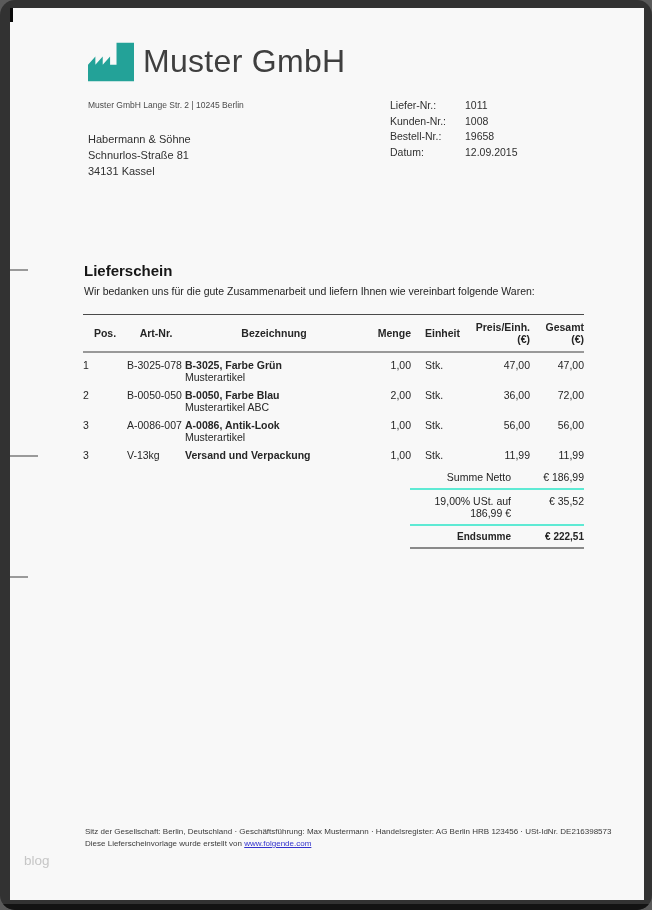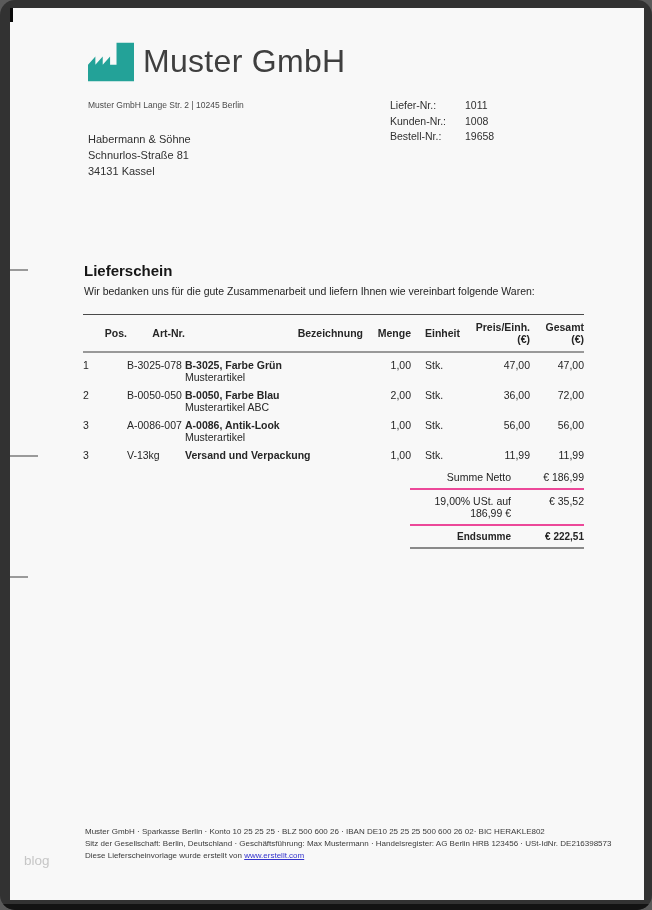--- a/index.html
+++ b/index.html
@@ -82,21 +82,21 @@
   
   .items { left: 83px; top: 314px; width: 501px; border-collapse: collapse; table-layout: fixed; font-size: 10.5px; color: #262626; }
   .items col.c-pos { width: 44px; }
   .items col.c-art { width: 58px; }
   .items col.c-bez { width: 178px; }
   .items col.c-menge { width: 48px; }
   .items col.c-einheit { width: 62px; }
   .items col.c-preis { width: 57px; }
   .items col.c-gesamt { width: 54px; }
   .items thead th {
-    font-weight: bold; text-align: right;
+    font-weight: bold; text-align: center;
     border-top: 1px solid #4a4a4a;
     border-bottom: 2px solid #999;
     padding: 6px 0 6px;
     line-height: 12px;
     font-size: 10.5px;
   }
   .items th.num, .items td.num { text-align: right; }
   .items th.unit, .items td.unit { padding-left: 14px; text-align: left; }
   .items tbody td {
     vertical-align: top;
@@ -105,21 +105,21 @@
     height: 30px;
   }
   .item-name { font-weight: bold; }
   .item-desc { font-weight: normal; }
 
   
   .summary { left: 410px; top: 466px; width: 174px; font-size: 10.5px; color: #242424; }
   .sum-row { display: flex; align-items: flex-start; padding: 5px 0 5px; }
   .sum-row .sum-label { flex: 1; text-align: right; padding-right: 14px; }
   .sum-row .sum-value { width: 59px; text-align: right; }
-  .sum-sep { border-top: 2px solid #ec4899; }
+  .sum-sep { border-top: 2px solid #5eead4; }
   .sum-total { font-weight: bold; font-size: 10px; }
   .sum-end { border-top: 2px solid #8a8a8a; height: 0; }
 
   
   .footer { left: 85px; top: 826px; font-size: 8px; color: #3a3a3a; line-height: 12px; white-space: nowrap; }
   .footer a { color: #3232cc; text-decoration: underline; cursor: pointer; }
 
   .watermark {
     left: 24px; top: 853px;
     font-size: 13.5px; color: #c6c6c6;
@@ -153,20 +153,24 @@
       <span class="meta-label">Liefer-Nr.:</span>
       <span class="meta-value">1011</span>
     </div>
     <div class="meta-row">
       <span class="meta-label">Kunden-Nr.:</span>
       <span class="meta-value">1008</span>
     </div>
     <div class="meta-row">
       <span class="meta-label">Bestell-Nr.:</span>
       <span class="meta-value">19658</span>
+    </div>
+    <div class="meta-row">
+      <span class="meta-label">Datum:</span>
+      <span class="meta-value">12.09.2015</span>
     </div>
   </div>
 
   <div class="abs doc-title">Lieferschein</div>
   <div class="abs intro-text">Wir bedanken uns für die gute Zusammenarbeit und liefern Ihnen wie vereinbart folgende Waren:</div>
 
   <table class="abs items">
     <colgroup>
       <col class="c-pos">
         <col class="c-art">
@@ -248,19 +252,18 @@
       <span class="sum-value">€ 35,52</span>
     </div>
     <div class="sum-row sum-sep sum-total">
       <span class="sum-label">Endsumme</span>
       <span class="sum-value">€ 222,51</span>
     </div>
     <div class="sum-end"></div>
   </div>
 
   <div class="abs footer">
-    <div>Muster GmbH · Sparkasse Berlin · Konto 10 25 25 25 · BLZ 500 600 26 · IBAN DE10 25 25 25 500 600 26 02· BIC HERAKLE802</div>
     <div>Sitz der Gesellschaft: Berlin, Deutschland · Geschäftsführung: Max Mustermann · Handelsregister: AG Berlin HRB 123456 · USt-IdNr. DE216398573</div>
-    <div><span>Diese Lieferscheinvorlage wurde erstellt von </span><a>www.erstellt.com</a></div>
+    <div><span>Diese Lieferscheinvorlage wurde erstellt von </span><a>www.folgende.com</a></div>
   </div>
 
   <div class="abs watermark">blog</div>
 </div>
 
 </body></html>

